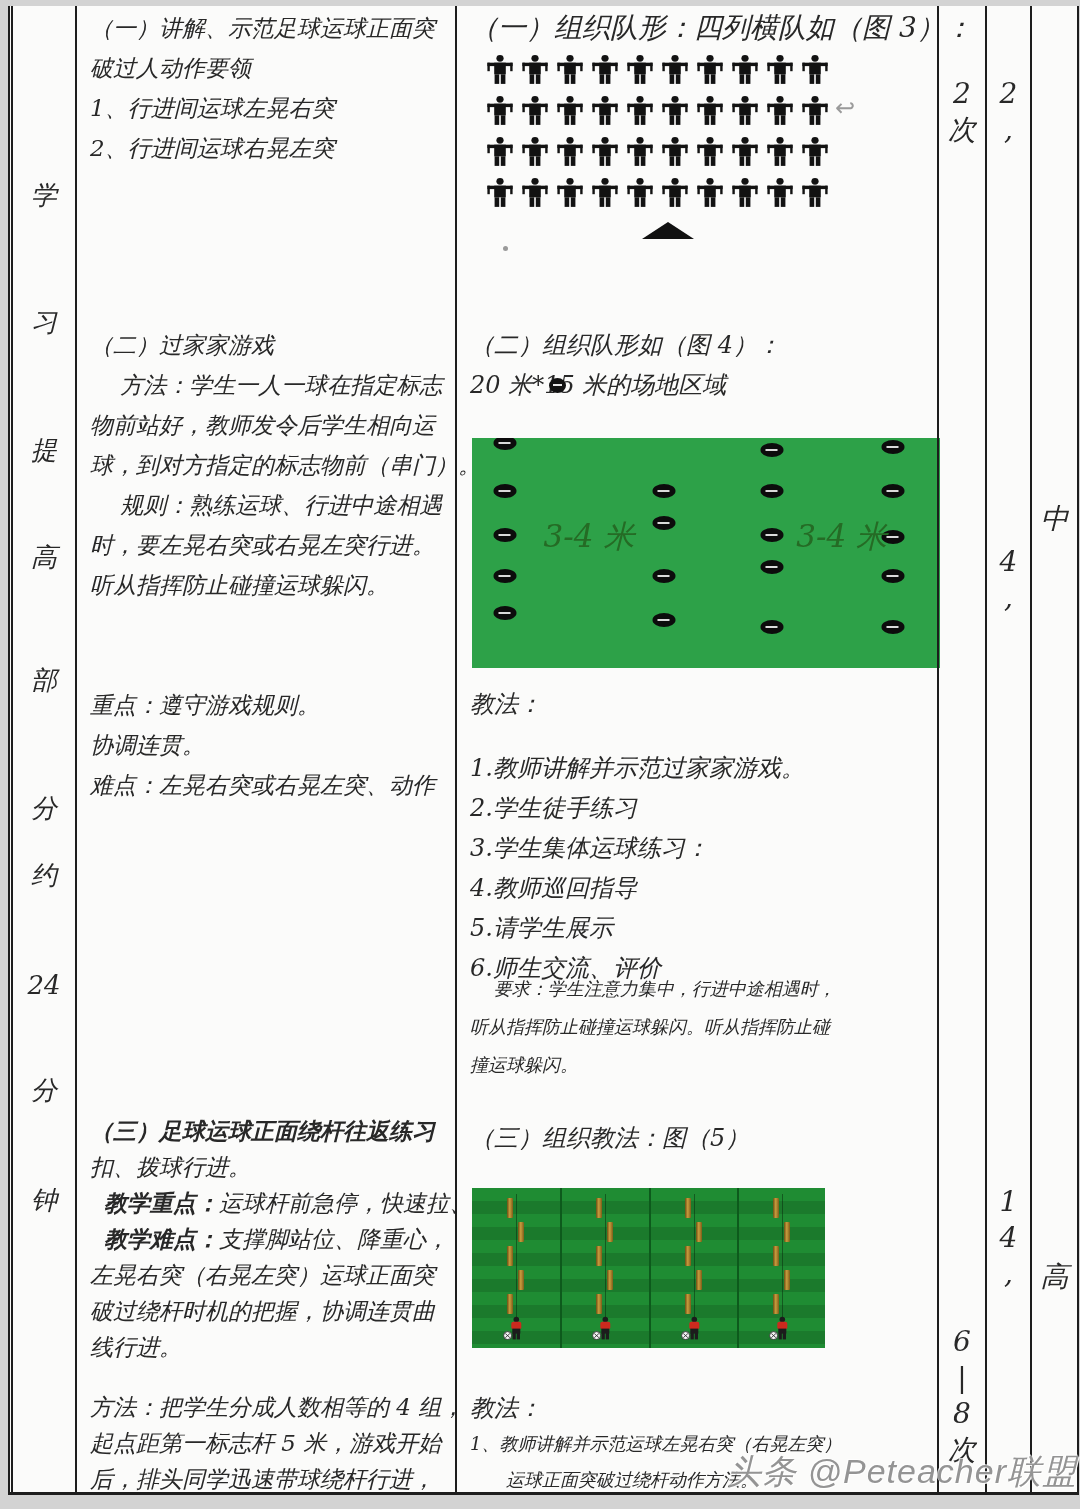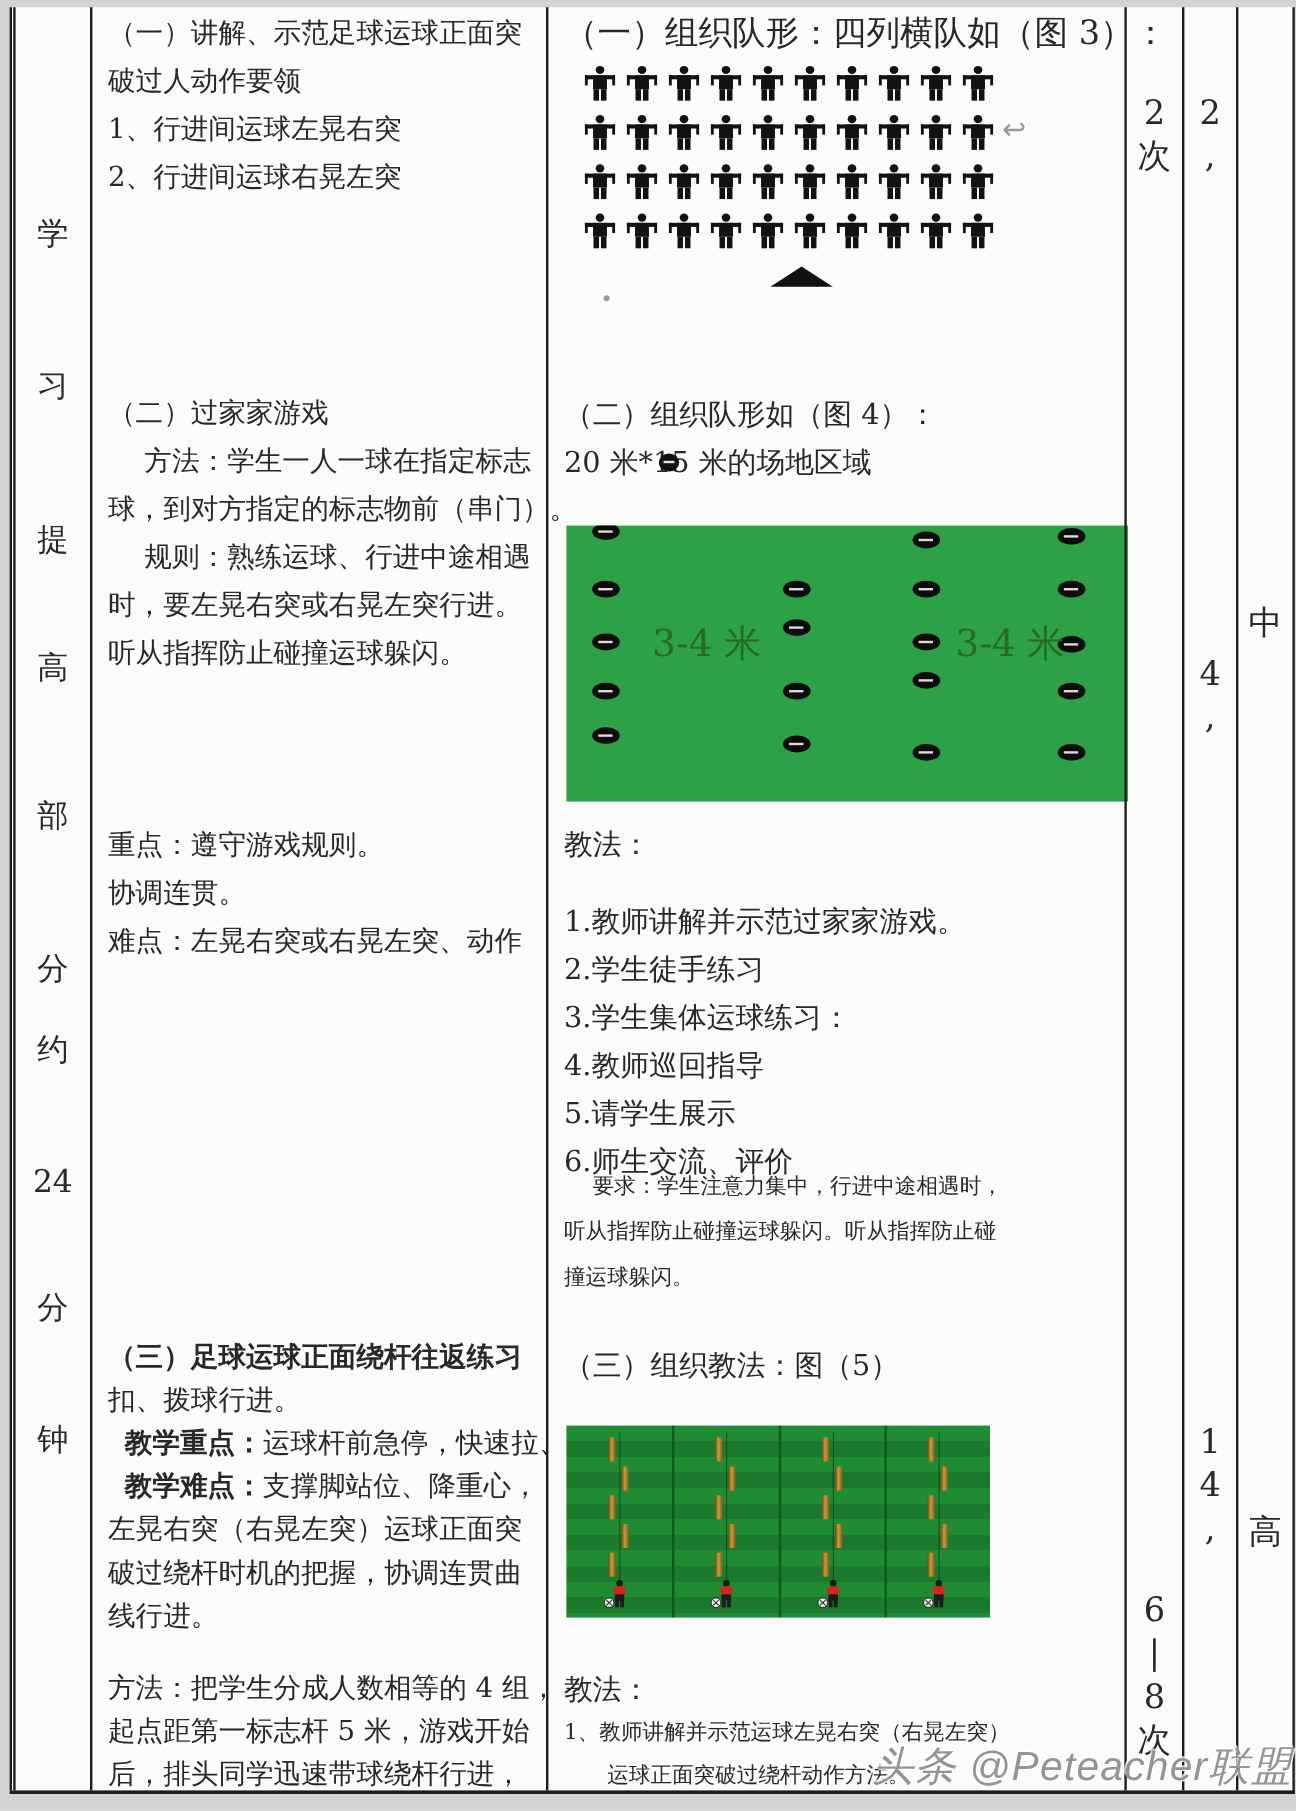--- a/index.html
+++ b/index.html
@@ -1,20 +1,20 @@
 <!DOCTYPE html>
 <html><head>
 <meta charset="utf-8">
 <style>
   html,body{margin:0;padding:0;}
   .page{position:relative;width:1080px;height:1509px;background:#d3d3d3;overflow:hidden;
         font-family:"DejaVu Serif","Liberation Serif",serif;color:#282828;}
   .sheet{position:absolute;left:8px;top:6px;width:1071px;height:1489px;background:#fbfbfa;
          display:flex;border-bottom:3px solid #1d1d1d;border-right:2px solid #1d1d1d;box-sizing:border-box;}
-  .col{position:relative;height:100%;box-sizing:border-box;}
+  .col{position:relative;height:100%;box-sizing:border-box;font-style:italic;}
   .col-stage{width:67px;border-left:5px double #1d1d1d;}
   .col-content{width:380px;border-left:2px solid #1d1d1d;font-size:23px;}
   .col-org{width:482px;border-left:2px solid #1d1d1d;font-size:24px;}
   .col-narrow{border-left:2px solid #1d1d1d;text-align:center;font-size:28px;}
   .w48{width:48px}.w45{width:45px}.w47{width:47px}
   .schar{position:absolute;left:0;right:0;height:40px;line-height:40px;text-align:center;font-size:26px;}
   .block{position:absolute;left:13px;right:3px;line-height:40px;}
   .col-narrow .block{left:0;right:0;line-height:36px;}
   .tline{white-space:pre;}
   .bold{font-weight:bold;}
@@ -69,20 +69,21 @@
     <div class="col col-content">
       <div class="block" style="top:2px">
           <div class="tline">（一）讲解、示范足球运球正面突</div>
           <div class="tline">破过人动作要领</div>
           <div class="tline">1、行进间运球左晃右突</div>
           <div class="tline">2、行进间运球右晃左突</div>
         </div>
       <div class="block" style="top:319px">
           <div class="tline">（二）过家家游戏</div>
           <div class="tline">　 方法：学生一人一球在指定标志</div>
+          <div class="tline">物前站好，教师发令后学生相向运</div>
           <div class="tline">球，到对方指定的标志物前（串门）。</div>
           <div class="tline">　 规则：熟练运球、行进中途相遇</div>
           <div class="tline">时，要左晃右突或右晃左突行进。</div>
           <div class="tline">听从指挥防止碰撞运球躲闪。</div>
         </div>
       <div class="block" style="top:679px">
           <div class="tline">重点：遵守游戏规则。</div>
           <div class="tline">协调连贯。</div>
           <div class="tline">难点：左晃右突或右晃左突、动作</div>
         </div>

